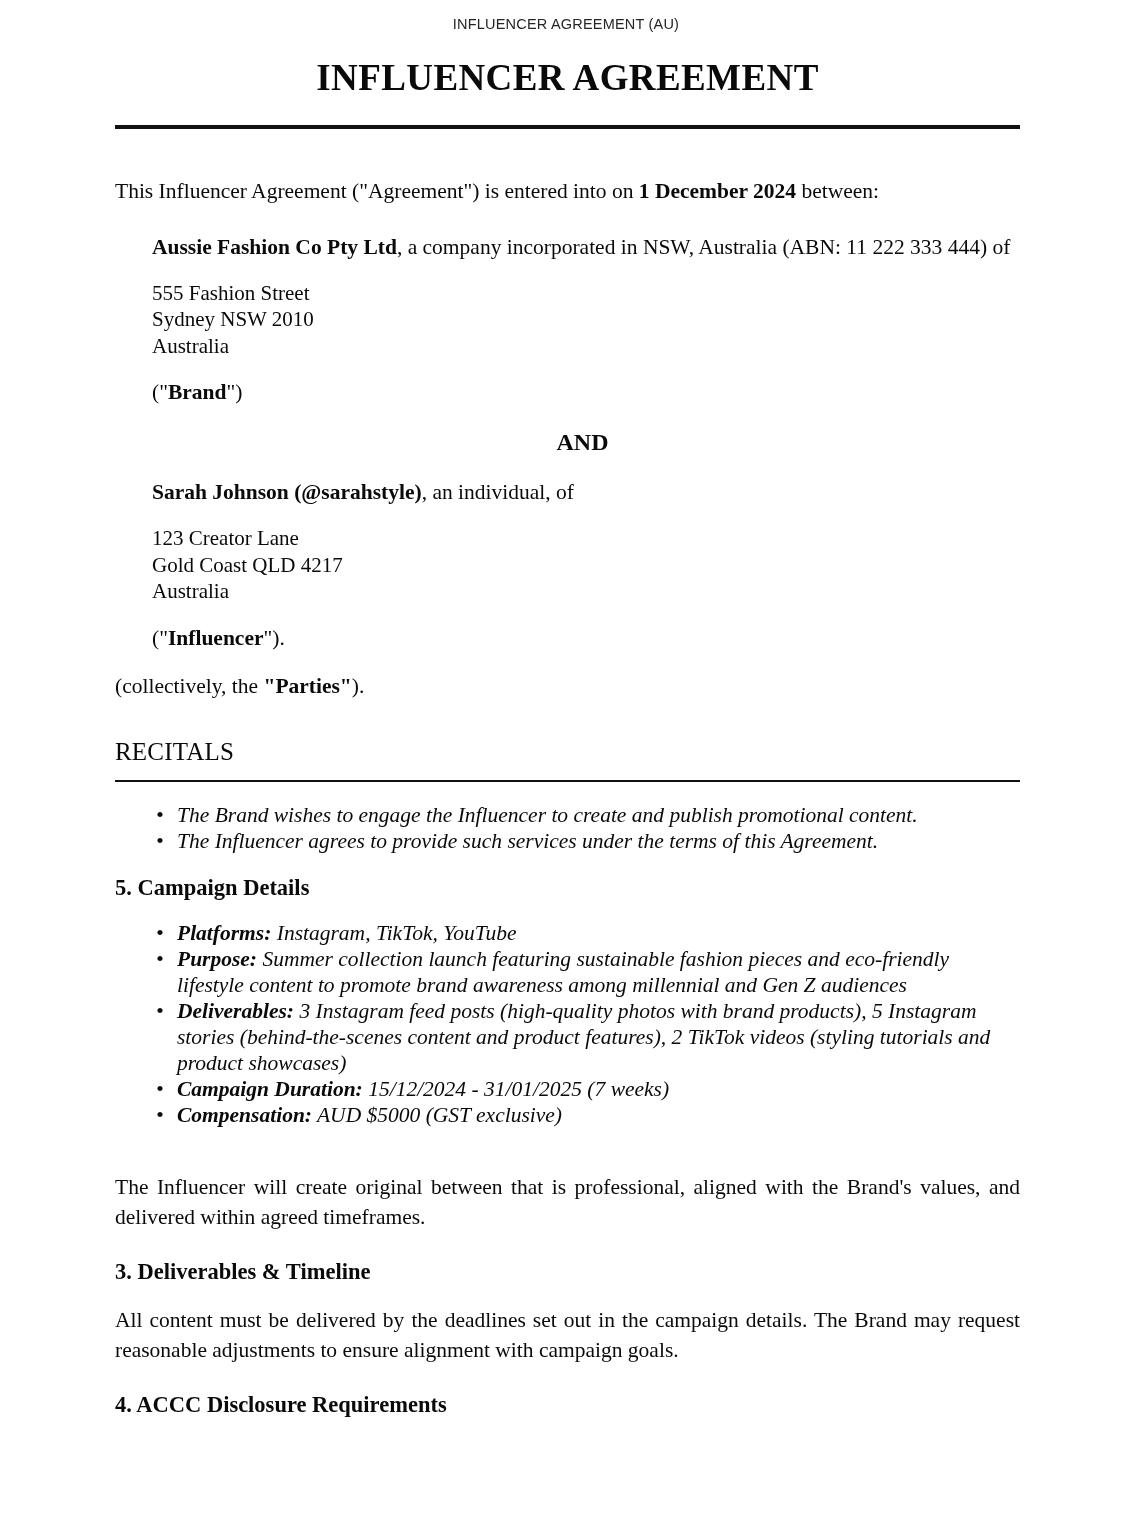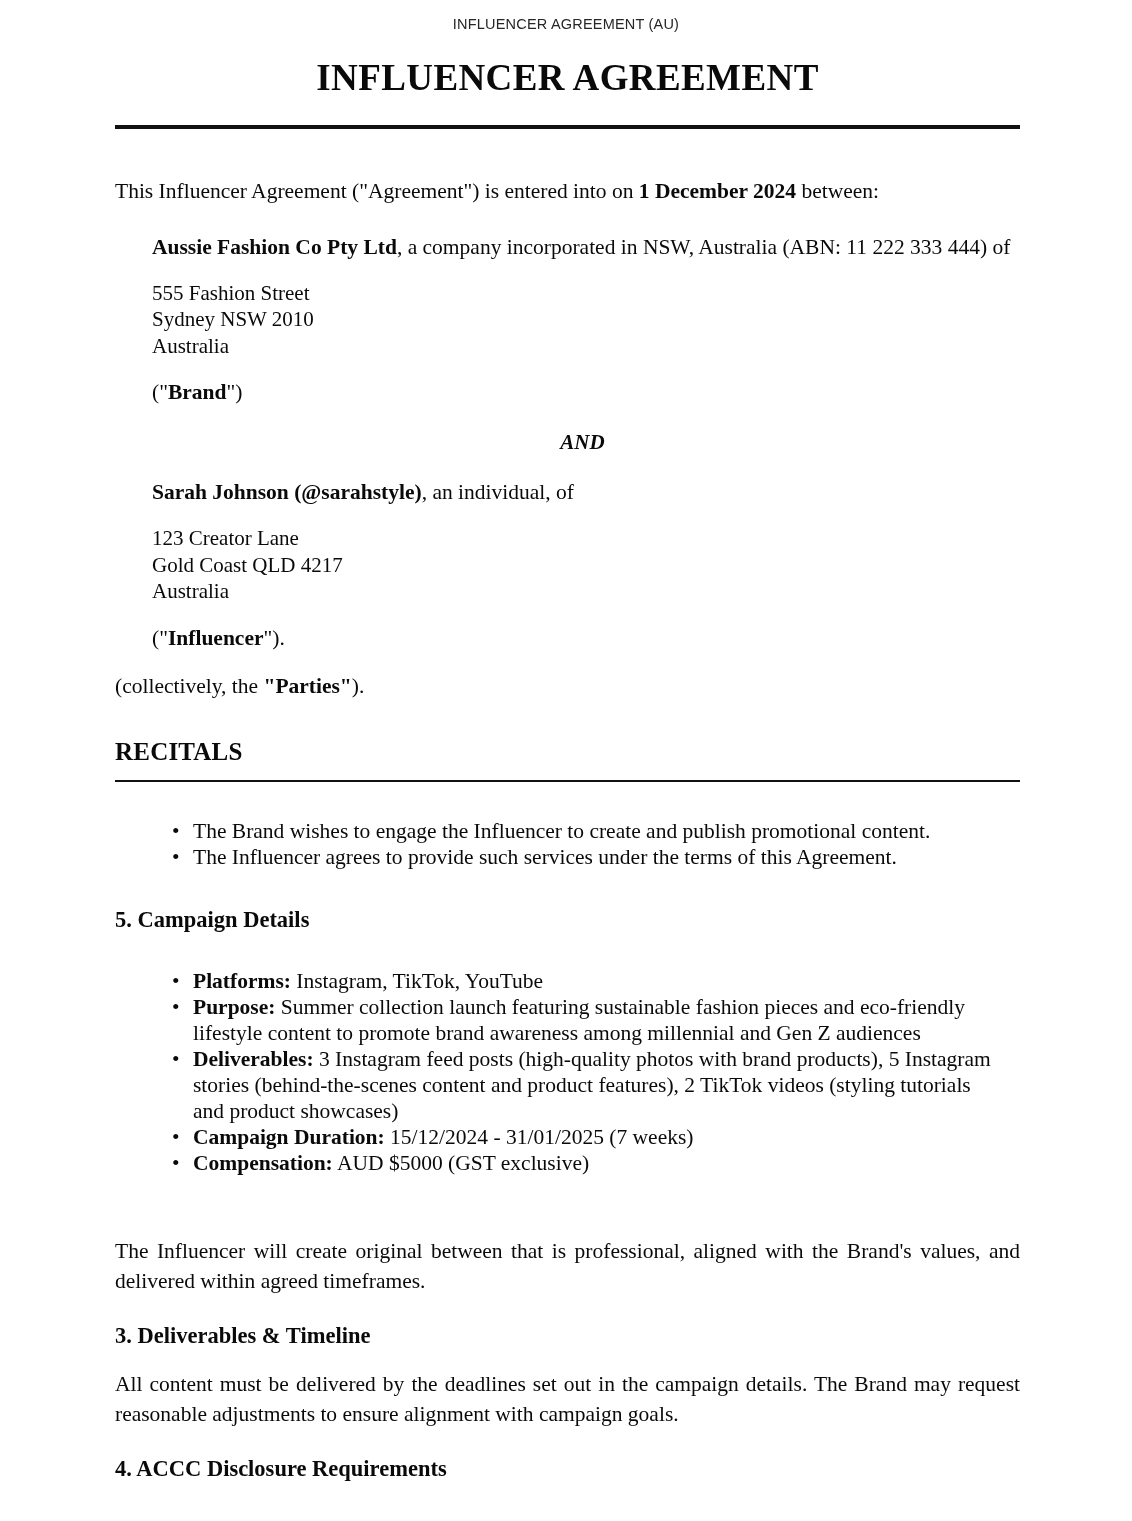--- a/index.html
+++ b/index.html
@@ -85,54 +85,54 @@
     line-height: 26.5px;
     margin: 0;
   }
   .defined-term {
     font-size: 21.5px;
     line-height: 30px;
     margin: 0;
   }
   .and-line {
     text-align: center;
-    font-size: 21px;
+    font-size: 24px;
     font-weight: bold;
     line-height: 30px;
     margin: 0;
-    font-style: italic;
   }
 
   b, strong { font-weight: bold; }
 
   
   h2.section-heading-ruled {
     font-size: 25px;
-    font-weight: bold;
+    font-weight: normal;
     margin: 0;
     line-height: 1.2;
     letter-spacing: 0.2px;
   }
   .heading-rule {
     height: 2.5px;
     background: #111111;
     margin-top: 13px;
   }
   h3.numbered-heading {
     font-size: 22.5px;
     font-weight: bold;
     margin: 0;
     line-height: 1.25;
   }
 
   
   ul.bullets {
-    margin: 16px;
+    margin: 0;
     padding: 0;
     list-style: none;
+    font-style: italic;
   }
   ul.bullets > li {
     font-size: 21.5px;
     line-height: 26px;
     padding-left: 62px;
     position: relative;
     text-align: left;
   }
   ul.bullets > li::before {
     content: "\2022";

